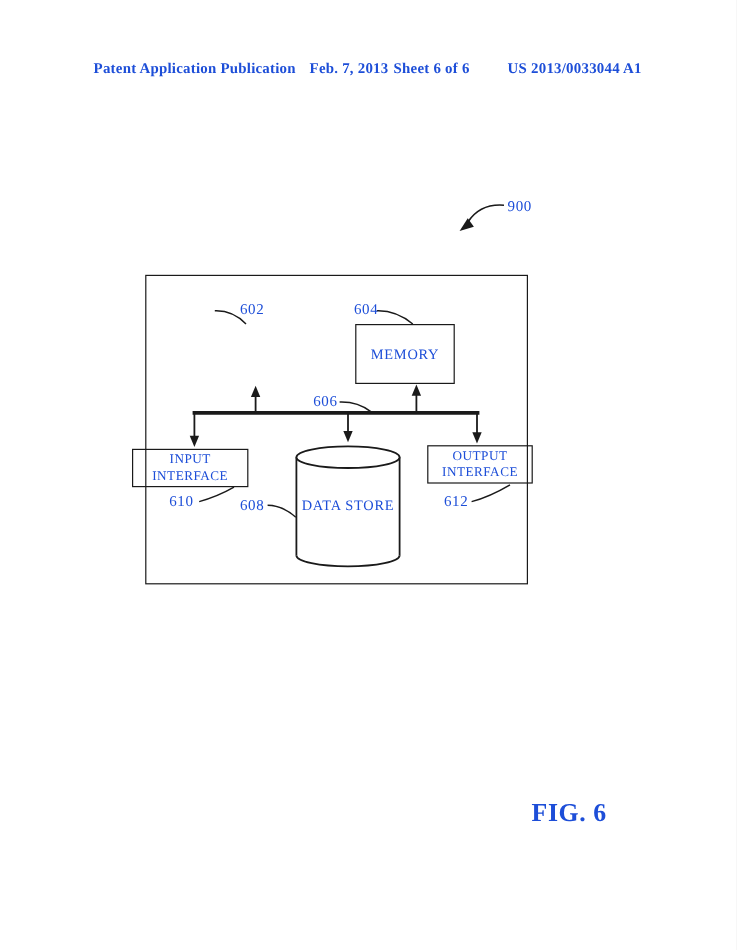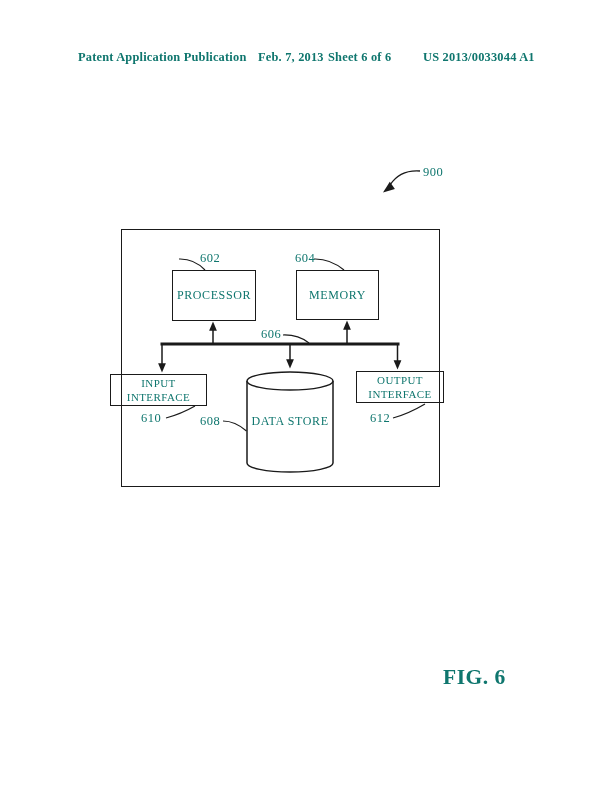--- a/index.html
+++ b/index.html
@@ -1,21 +1,21 @@
 <!DOCTYPE html>
 <html><head>
 <meta charset="utf-8">
 <style>
   html, body { margin: 0; padding: 0; background: #e8e8e8; }
   #sheet {
     position: relative;
     width: 614px; height: 792px;
     background: #ffffff;
     font-family: "Liberation Serif", "DejaVu Serif", serif;
-    color: #0f766e;
+    color: #1d4ed8;
     overflow: hidden;
   }
   .abs { position: absolute; }
   .hdr {
     font-weight: 700;
     font-size: 12.4px;
     letter-spacing: 0.2px;
     white-space: nowrap;
   }
   .refnum {
@@ -107,23 +107,20 @@
     <path d="M 393 418 Q 408 414 425 404" stroke-width="1.2"></path>
 
     <g>
       <line x1="247" y1="381" x2="247" y2="463" stroke-width="1.5"></line>
       <line x1="333" y1="381" x2="333" y2="463" stroke-width="1.5"></line>
       <ellipse cx="290" cy="381" rx="43" ry="9" stroke-width="1.5" fill="#ffffff"></ellipse>
       <path d="M 247 463 A 43 9 0 0 0 333 463" stroke-width="1.5"></path>
     </g>
   </svg>
 
-  <div class="block" style="left:172px; top:270px; width:84px; height:51px;">
-    <span>PROCESSOR</span>
-  </div>
   <span class="abs refnum" style="left:159px; top:251px;margin-left:41px;">602</span>
 
   <div class="block" style="left:296px; top:270px; width:83px; height:50px;">
     <span>MEMORY</span>
   </div>
   <span class="abs refnum" style="left:295px; top:251px;">604</span>
 
   <span class="abs refnum" style="left:261px; top:327px;">606</span>
 
   <div class="block small" style="left:110px; top:374px; width:97px; height:32px;">

